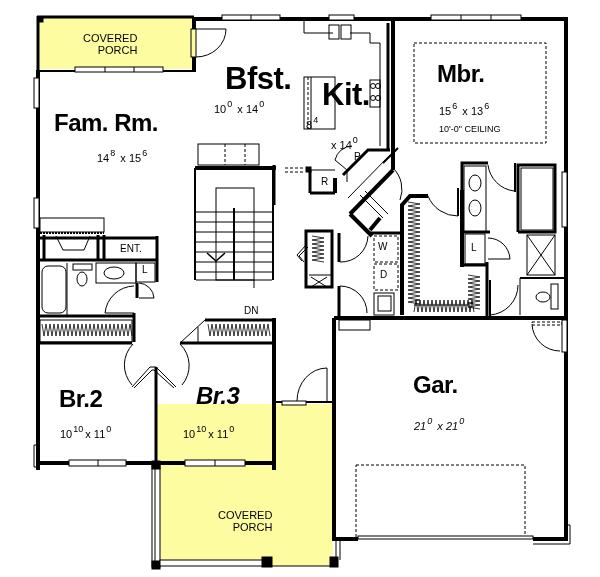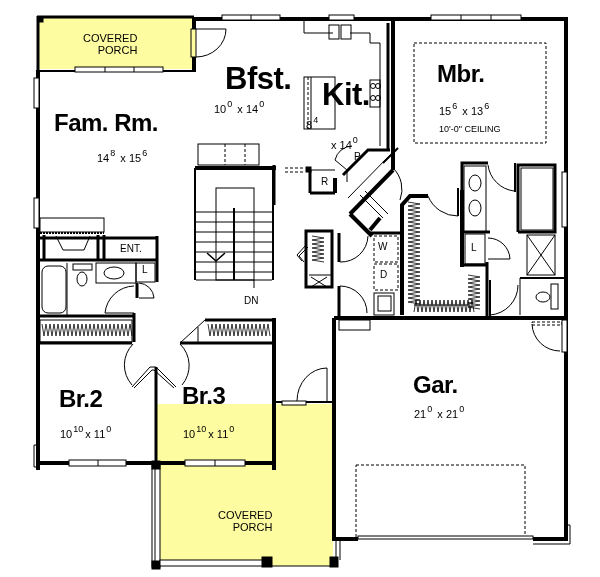--- a/index.html
+++ b/index.html
@@ -314,38 +314,38 @@
   <span>x</span>
   <span>15</span><sup>6</sup>
 </div>
 
 <div class="lbl room-name" style="left:59px;top:387px;">Br.2</div>
 <div class="lbl dim" style="left:60px;top:425px;">
   <span>10</span><sup>10</sup><span>x</span>
   <span>11</span><sup>0</sup>
 </div>
 
-<div class="lbl room-name" style="left:182px;top:384px;">Br.3</div>
+<div class="lbl room-name" style="left:196px;top:384px;font-style:italic;">Br.3</div>
 <div class="lbl dim" style="left:183px;top:425px;">
   <span>10</span><sup>10</sup><span>x</span>
   <span>11</span><sup>0</sup>
 </div>
 
 <div class="lbl room-name" style="left:413px;top:373px;">Gar.</div>
-<div class="lbl dim" style="left:414px;top:405px;">
+<div class="lbl dim" style="left:414px;top:417px;font-style:italic;">
   <span>21</span><sup>0</sup>
   <span>x</span>
   <span>21</span><sup>0</sup>
 </div>
 
 <div class="lbl porch-lbl" style="left:218px;top:509px;">
   <div>COVERED</div>
   <div>PORCH</div>
 </div>
 
 <div class="lbl tiny" style="left:120px;top:244px;text-align:right;">ENT.</div>
 <div class="lbl tiny" style="left:142px;top:265px;">L</div>
 <div class="lbl tiny" style="left:354px;top:152px;">P</div>
 <div class="lbl tiny" style="left:321px;top:177px;">R</div>
 <div class="lbl tiny" style="left:378px;top:242px;">W</div>
 <div class="lbl tiny" style="left:380px;top:270px;">D</div>
 <div class="lbl tiny" style="left:471px;top:243px;">L</div>
-<div class="lbl tiny" style="left:244px;top:296px;text-align:center;">DN</div>
+<div class="lbl tiny" style="left:244px;top:306px;text-align:center;">DN</div>
 
 </body></html>

